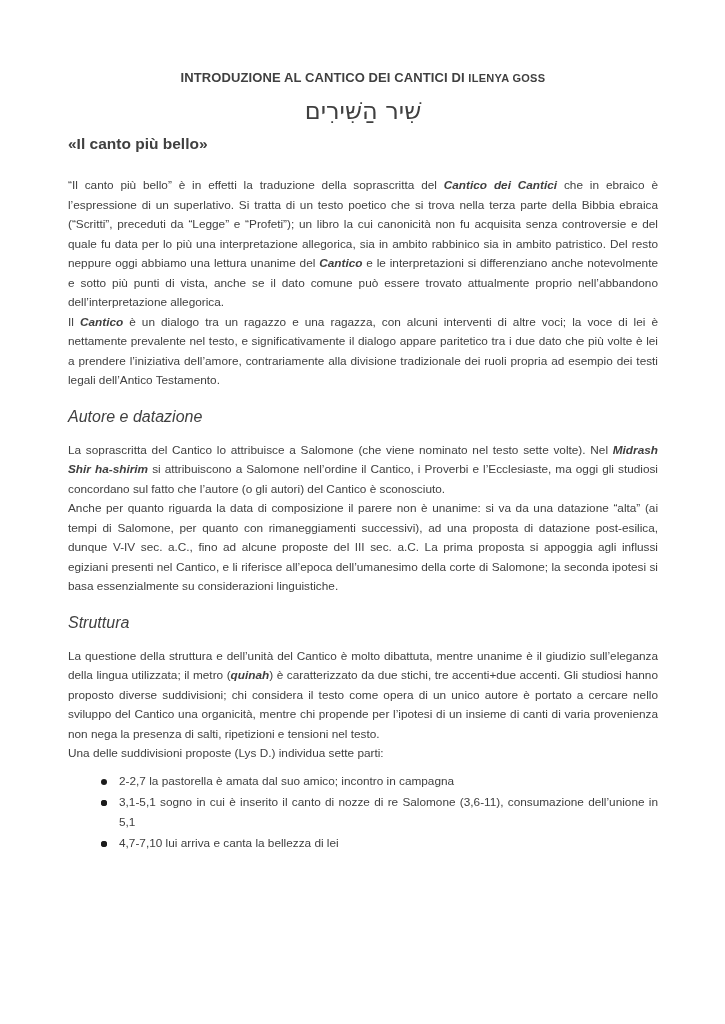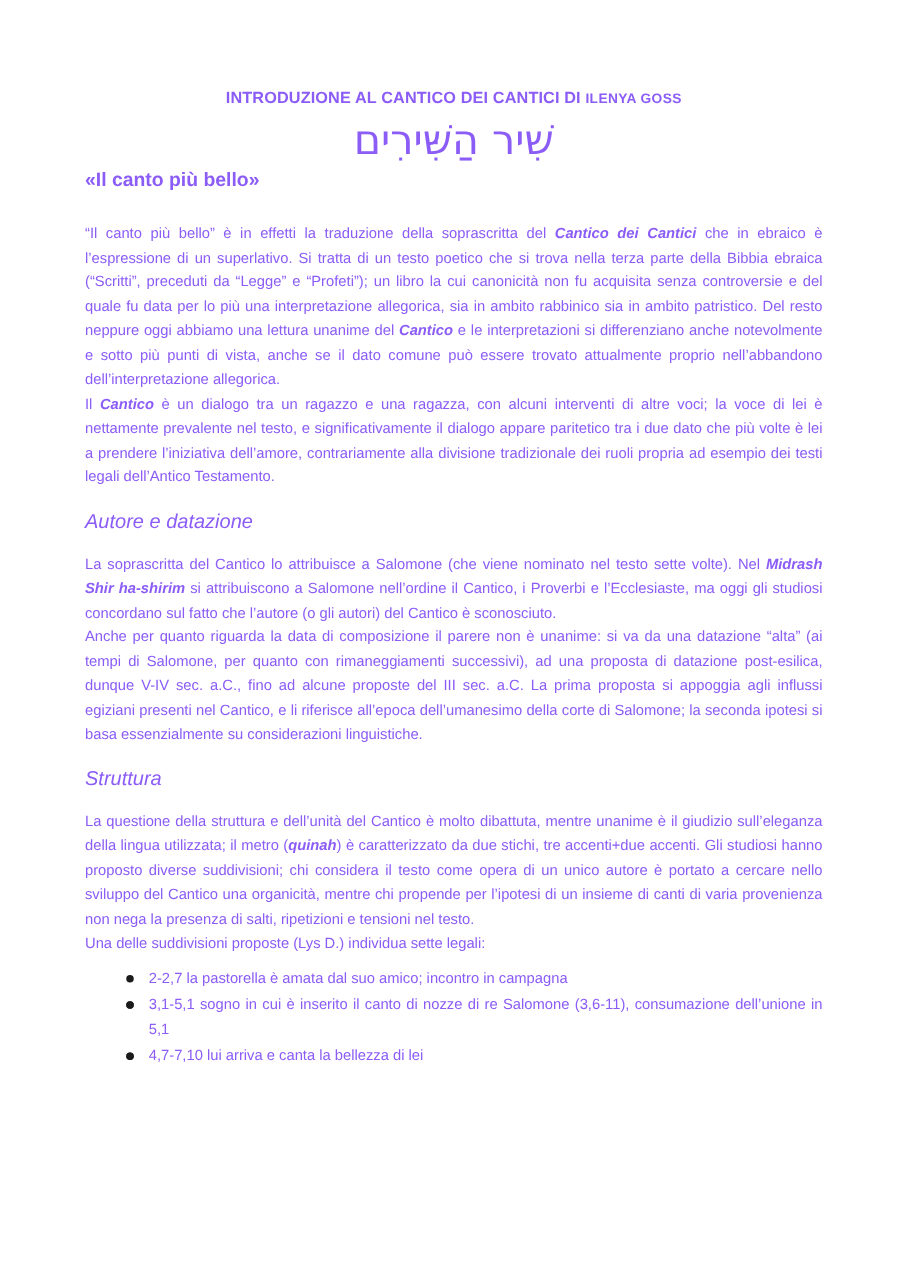--- a/index.html
+++ b/index.html
@@ -9,38 +9,38 @@
   }
   .page {
     position: relative;
     width: 725px;
     height: 1024px;
     box-sizing: border-box;
     background: #ffffff;
     padding: 70px 67px 0 68px;
     overflow: hidden;
     font-family: "Liberation Sans", "DejaVu Sans", sans-serif;
-    color: #8b5cf6;
+    color: #404040;
   }
   .doc-title {
     text-align: center;
     font-weight: bold;
     font-size: 13px;
     line-height: 16px;
     letter-spacing: 0.1px;
     margin: 0 0 4px 0;
   }
   .doc-title .author {
     font-size: 11px;
     letter-spacing: 0.3px;
   }
   .hebrew-title {
     text-align: center;
     font-family: "DejaVu Serif", "DejaVu Sans", serif;
-    font-size: 33px;
+    font-size: 24px;
     line-height: 42px;
     margin: 0;
     direction: rtl;
   }
   .doc-subtitle {
     text-align: left;
     font-weight: bold;
     font-size: 15.5px;
     line-height: 20px;
     margin: 2px 0 22px 0;
@@ -101,21 +101,21 @@
     <p>Il <em>Cantico</em> è un dialogo tra un ragazzo e una ragazza, con alcuni interventi di altre voci; la voce di lei è nettamente prevalente nel testo, e significativamente il dialogo appare paritetico tra i due dato che più volte è lei a prendere l’iniziativa dell’amore, contrariamente alla divisione tradizionale dei ruoli propria ad esempio dei testi legali dell’Antico Testamento.</p>
 
     <div class="section-heading">Autore e datazione</div>
 
     <p>La soprascritta del Cantico lo attribuisce a Salomone (che viene nominato nel testo sette volte). Nel <em>Midrash Shir ha-shirim</em> si attribuiscono a Salomone nell’ordine il Cantico, i Proverbi e l’Ecclesiaste, ma oggi gli studiosi concordano sul fatto che l’autore (o gli autori) del Cantico è sconosciuto.</p>
     <p>Anche per quanto riguarda la data di composizione il parere non è unanime: si va da una datazione “alta” (ai tempi di Salomone, per quanto con rimaneggiamenti successivi), ad una proposta di datazione post-esilica, dunque V-IV sec. a.C., fino ad alcune proposte del III sec. a.C. La prima proposta si appoggia agli influssi egiziani presenti nel Cantico, e li riferisce all’epoca dell’umanesimo della corte di Salomone; la seconda ipotesi si basa essenzialmente su considerazioni linguistiche.</p>
 
     <div class="section-heading">Struttura</div>
 
     <p>La questione della struttura e dell’unità del Cantico è molto dibattuta, mentre unanime è il giudizio sull’eleganza della lingua utilizzata; il metro (<em>quinah</em>) è caratterizzato da due stichi, tre accenti+due accenti. Gli studiosi hanno proposto diverse suddivisioni; chi considera il testo come opera di un unico autore è portato a cercare nello sviluppo del Cantico una organicità, mentre chi propende per l’ipotesi di un insieme di canti di varia provenienza non nega la presenza di salti, ripetizioni e tensioni nel testo.</p>
-    <p>Una delle suddivisioni proposte (Lys D.) individua sette legali:</p>
+    <p>Una delle suddivisioni proposte (Lys D.) individua sette parti:</p>
 
     <ul class="parts-list">
       <li>
         <span class="bullet"></span>
         <span>2-2,7  la pastorella è amata dal suo amico; incontro in campagna</span>
       </li>
       <li>
         <span class="bullet"></span>
       </li>
       <li>

